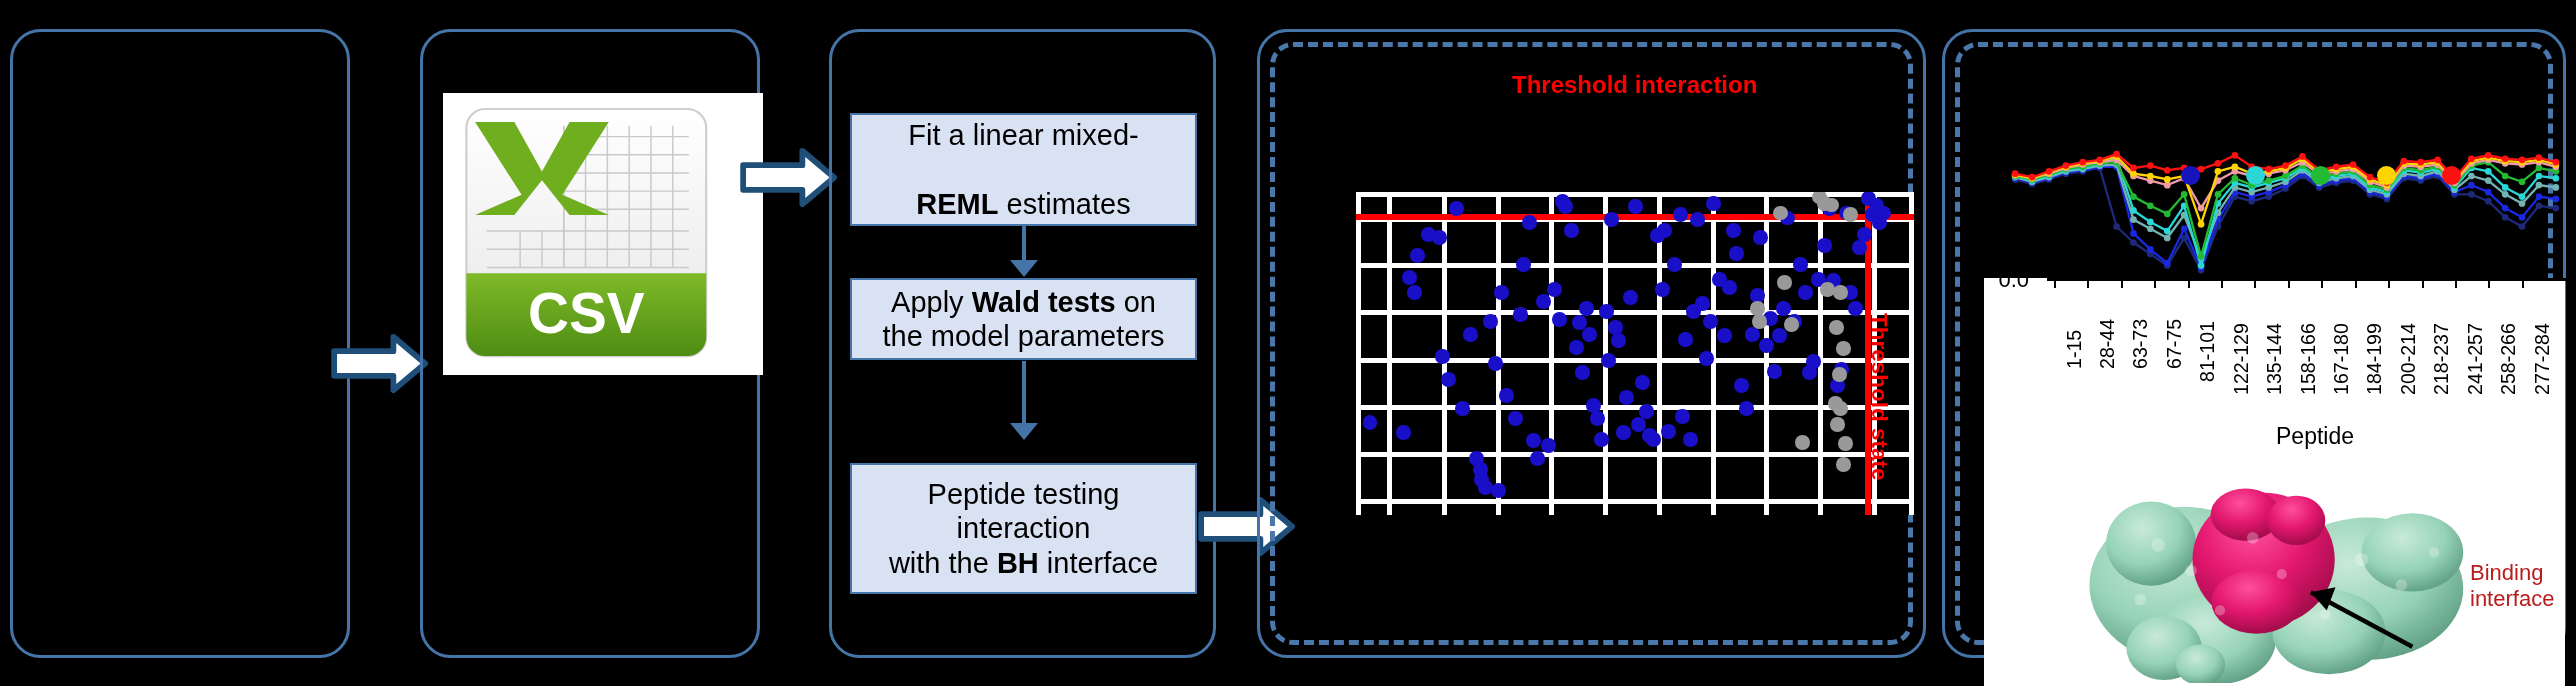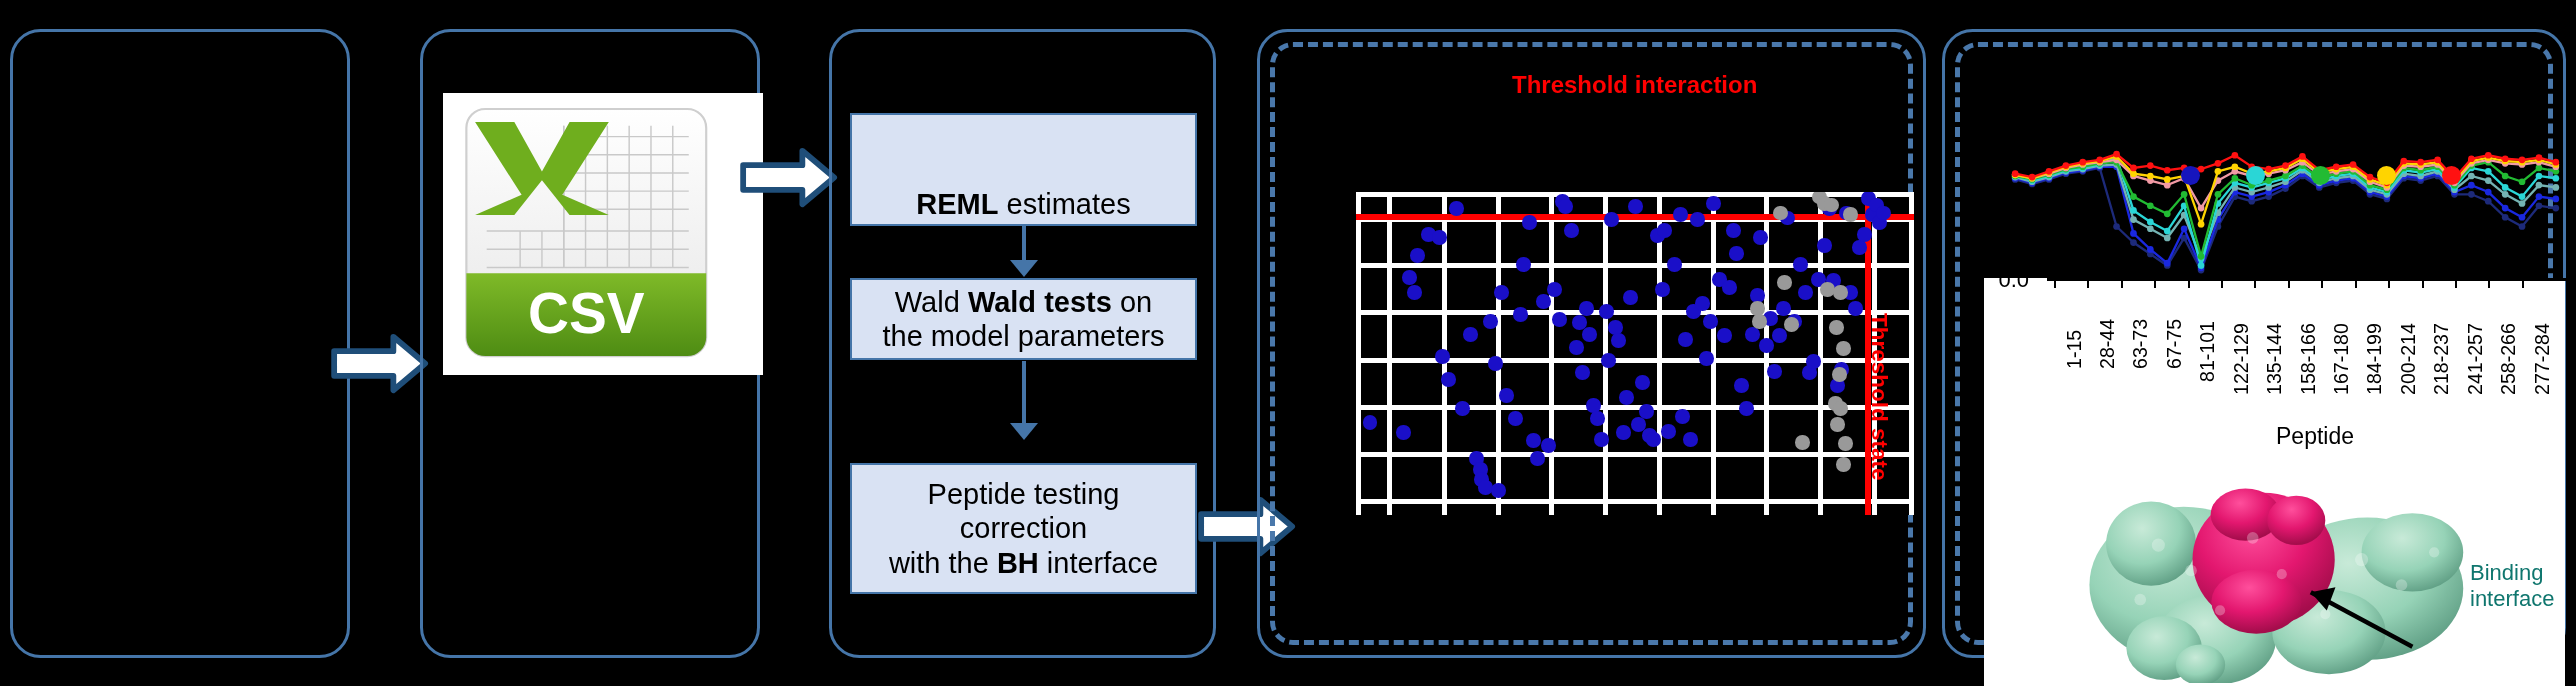--- a/index.html
+++ b/index.html
@@ -56,21 +56,21 @@
   .legdot{position:absolute;border-radius:50%;width:19px;height:19px;}
   .whitecard{position:absolute;background:#ffffff;}
   .axisline{position:absolute;background:#000;}
   .tick{position:absolute;background:#000;width:2.2px;height:10.2px;}
   .peplab{
     position:absolute;color:#000;font-size:19.6px;white-space:nowrap;
     transform:rotate(-90deg);transform-origin:left top;letter-spacing:0px;
   }
   .pepaxis-title{position:absolute;color:#000;font-size:23px;}
   .ylabel{position:absolute;color:#000;font-size:22px;white-space:nowrap;}
-  .bindlabel{position:absolute;color:#0f766e;font-size:22px;line-height:1.18;}
+  .bindlabel{position:absolute;color:#b91c1c;font-size:22px;line-height:1.18;}
 </style>
 </head>
 <body>
 
 <div class="stage">
 
   <div class="panel" style="left:10.2px;top:29px;width:340px;height:629px;"></div>
 
   <div class="arrow" style="left:331px;top:331px;width:98px;height:65px;">
     <svg width="98" height="65" viewBox="0 0 135 90">
@@ -125,41 +125,41 @@
   <div class="arrow" style="left:740px;top:145px;width:98px;height:65px;">
     <svg width="98" height="65" viewBox="0 0 135 90">
       <path d="M4 28 L86 28 L86 8 L130 45 L86 82 L86 62 L4 62 Z" fill="#ffffff" stroke="#1f4e79" stroke-width="8" stroke-linejoin="round"></path>
     </svg>
   </div>
 
   <div class="panel" style="left:829px;top:29px;width:387px;height:629px;"></div>
 
   <div class="pbox" style="left:850px;top:113px;width:347px;height:113px;">
     <div>
-      <br>
+      <span>Fit a linear mixed-</span><br>
       <br>
       <b>REML</b><span> estimates</span>
     </div>
   </div>
   <div class="vconn" style="left:1022px;top:225px;height:38px;"></div>
   <div class="vtip" style="left:1010px;top:260px;"></div>
 
   <div class="pbox" style="left:850px;top:278px;width:347px;height:82px;">
     <div>
-      <span>Wald </span><b>Wald tests</b><span> on</span><br>
+      <span>Apply </span><b>Wald tests</b><span> on</span><br>
       <span>the model parameters</span>
     </div>
   </div>
   <div class="vconn" style="left:1022px;top:361px;height:65px;"></div>
   <div class="vtip" style="left:1010px;top:423px;"></div>
 
   <div class="pbox" style="left:850px;top:463px;width:347px;height:131px;">
     <div>
       <span>Peptide testing</span><br>
-      <span>correction</span><br>
+      <span>interaction</span><br>
       <span>with the </span><b>BH</b><span> interface</span>
     </div>
   </div>
 
   <div class="arrow" style="left:1198px;top:494px;width:98px;height:65px;">
     <svg width="98" height="65" viewBox="0 0 135 90">
       <path d="M4 28 L86 28 L86 8 L130 45 L86 82 L86 62 L4 62 Z" fill="#ffffff" stroke="#1f4e79" stroke-width="8" stroke-linejoin="round"></path>
     </svg>
   </div>
 

